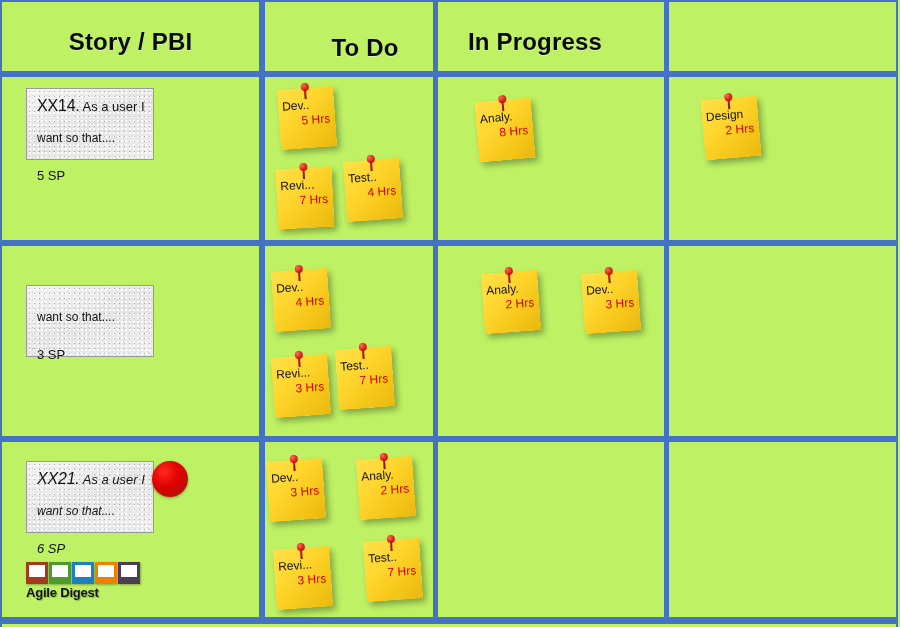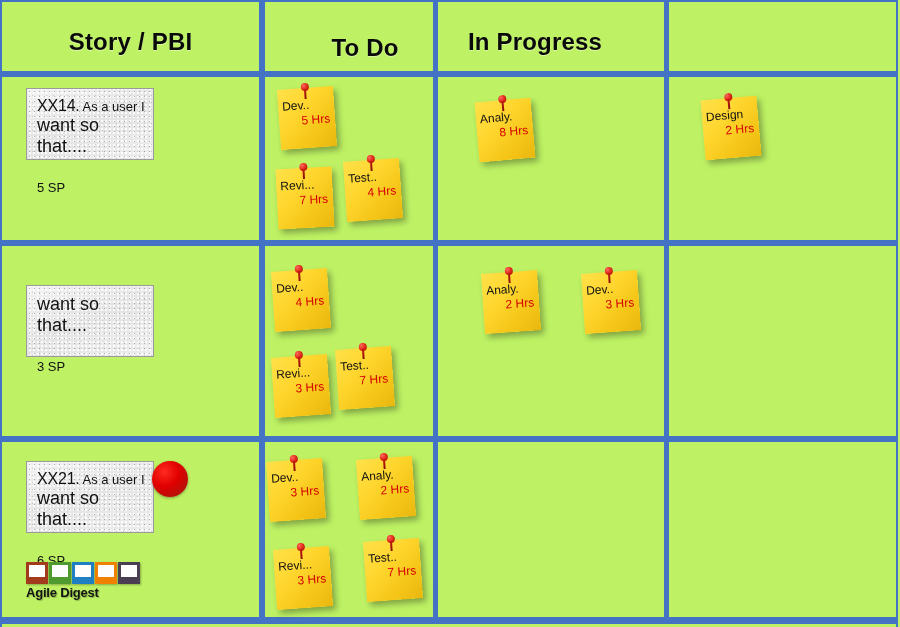--- a/index.html
+++ b/index.html
@@ -68,32 +68,32 @@
       radial-gradient(rgba(120,120,120,0.55) 0.6px, transparent 0.7px),
       radial-gradient(rgba(170,170,170,0.5) 0.6px, transparent 0.7px),
       radial-gradient(rgba(255,255,255,0.9) 0.8px, transparent 0.9px),
       linear-gradient(160deg, #f2f2f2 0%, #e4e4e4 50%, #ededed 100%);
     background-size: 5px 5px, 7px 7px, 4px 4px, 100% 100%;
     background-position: 0 0, 2px 3px, 1px 2px, 0 0;
     padding: 8px 10px 0 10px;
   }
   .story-line1 { font-size: 13px; color: #111; white-space: nowrap; }
   .story-line1 .sid { font-size: 16px; letter-spacing: -0.2px; }
-  .story-line2 { font-size: 18px; color: #111; margin-top: 0; }
+  .story-line2 { font-size: 12px; color: #111; margin-top: 16px; }
   .story-sp {
     font-size: 13px;
     color: #111;
     text-align: left;
     margin-top: 23px;
     padding-right: 4px;
   }
 
   .card-1 { left: 26px; top: 88px; }
   .card-2 { left: 26px; top: 285px; }
-  .card-3 { left: 26px; top: 461px; }
+  .card-3 { left: 26px; top: 461px; font-style: italic; }
 
   
   .red-ball {
     position: absolute;
     left: 152px;
     top: 461px;
     width: 36px;
     height: 36px;
     border-radius: 50%;
     background: radial-gradient(circle at 34% 30%, #ff2a20 0%, #e00000 42%, #9c1b10 100%);

